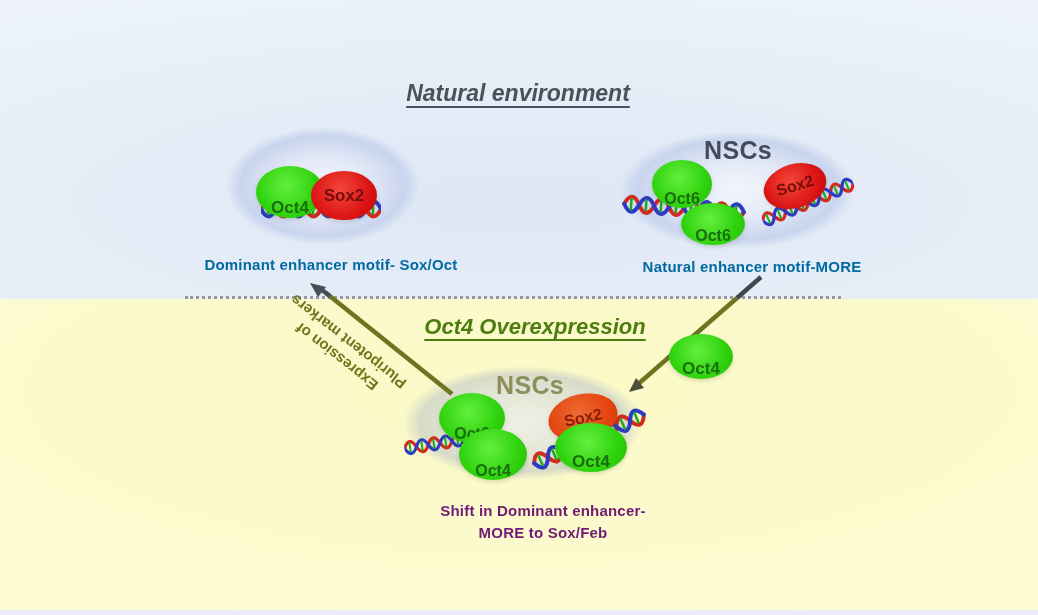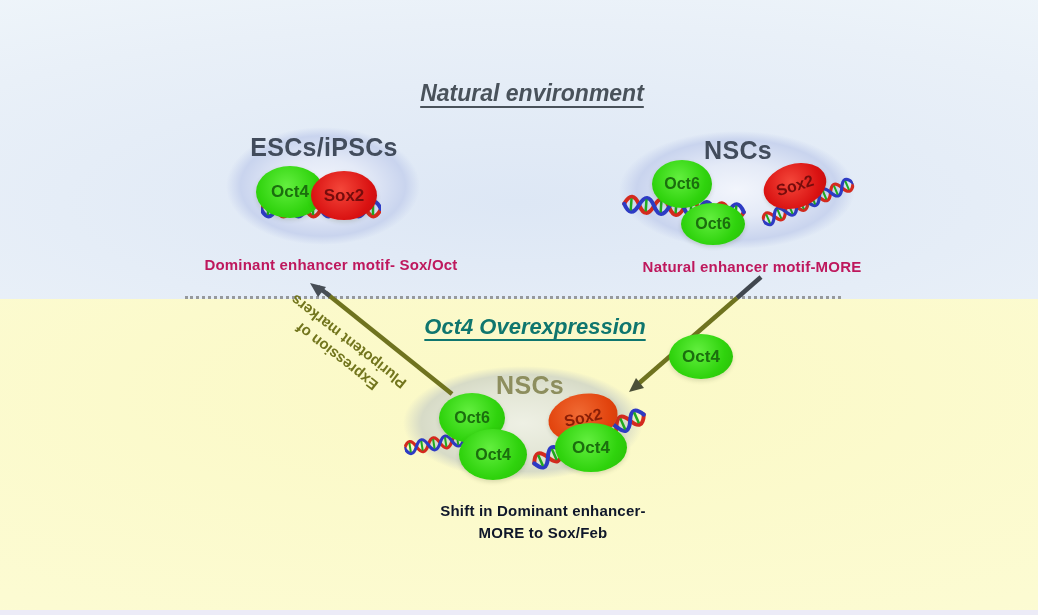--- a/index.html
+++ b/index.html
@@ -21,49 +21,49 @@
   }
   .dotted-divider{
     position:absolute;left:185px;top:296px;width:656px;height:0;
     border-top:3px dotted #96999c;
   }
   
   .big-title{
     position:absolute;text-align:center;font-weight:bold;font-style:italic;
     text-decoration:underline;text-decoration-thickness:2px;text-underline-offset:5px;
   }
-  .title-natural{left:382px;top:80px;width:300px;font-size:23px;color:#49525b;}
-  .title-over{left:385px;top:314px;width:300px;font-size:22px;color:#0f766e;}
+  .title-natural{left:368px;top:80px;width:300px;font-size:23px;color:#49525b;}
+  .title-over{left:385px;top:314px;width:300px;font-size:22px;color:#4d7c0f;}
   .caption{
     position:absolute;text-align:center;font-weight:bold;font-size:15px;
-    letter-spacing:.2px;color:#be185d;
+    letter-spacing:.2px;color:#0369a1;
   }
   .caption-left{left:181px;top:256px;width:300px;}
   .caption-right{left:602px;top:258px;width:300px;}
-  .caption-bottom{left:393px;top:500px;width:300px;color:#0f172a;line-height:1.45;}
+  .caption-bottom{left:393px;top:500px;width:300px;color:#701a75;line-height:1.45;}
   
   .cell{position:absolute;border-radius:50%;}
   .cell-blue{
     background:radial-gradient(closest-side, #f2f5fc 0%, #e4eaf7 45%, #c9d4ee 85%, rgba(201,212,238,0) 100%);
   }
   .cell-gray{
     background:radial-gradient(closest-side, #eef0e4 0%, #e3e6d6 55%, #d7dbc7 85%, rgba(215,219,199,0) 100%);
   }
   .cell-label{
     position:absolute;text-align:center;font-weight:600;letter-spacing:.3px;
   }
   .lbl-escs{left:236px;top:133px;width:176px;font-size:25px;color:#424c5c;}
   .lbl-nscs-top{left:678px;top:136px;width:120px;font-size:25px;color:#424c5c;}
   .lbl-nscs-bottom{left:470px;top:371px;width:120px;font-size:25px;color:#8d8e5e;}
   
   .protein{
     position:absolute;border-radius:50%;display:flex;align-items:center;justify-content:center;
     font-weight:bold;box-shadow:0 2px 4px rgba(60,80,40,.18);
   }
-  .p-green{background:radial-gradient(circle at 45% 38%, #63ef3f 0%, #2fd30d 60%, #27bb06 100%);color:#1b6e0e;}
+  .p-green{background:radial-gradient(circle at 45% 38%, #63ef3f 0%, #2fd30d 60%, #27bb06 100%);color:#1b6e0e;align-items:flex-end;}
   .p-red{background:radial-gradient(circle at 45% 38%, #f4473a 0%, #d91111 65%, #bb0d0d 100%);color:#760c0c;}
   .p-orange{background:radial-gradient(circle at 45% 40%, #f06a33 0%, #e2440e 65%, #cf3a08 100%);color:#8a1e06;}
   
   .dna{position:absolute;}
   
   .arrow-label{
     position:absolute;left:258px;top:330px;width:170px;text-align:center;
     transform:rotate(218deg);transform-origin:50% 50%;
     font-weight:bold;font-size:15px;color:#72751d;line-height:1.25;
   }
@@ -99,21 +99,20 @@
 
   <div class="top-region"></div>
   <div class="bottom-region"></div>
   <div class="bottom-strip"></div>
   <div class="dotted-divider"></div>
 
   <div class="big-title title-natural">Natural environment</div>
   <div class="big-title title-over">Oct4 Overexpression</div>
 
   <div class="cell cell-blue z1" style="left:226px;top:127px;width:194px;height:118px;"></div>
-  <div class="cell-label lbl-escs z4">ESCs/iPSCs</div>
   <svg class="dna z2" style="left:261px;top:197px;" width="120" height="24" viewBox="0 0 120 24">
       <use href="#dna-helix"></use>
     </svg>
   <div class="protein p-green z3" style="left:256px;top:166px;width:68px;height:52px;font-size:17px;">
     <span>Oct4</span>
   </div>
   <div class="protein p-red z3" style="left:311px;top:171px;width:66px;height:49px;font-size:17px;">
     <span>Sox2</span>
   </div>
   <div class="caption caption-left z4">Dominant enhancer motif- Sox/Oct</div>

